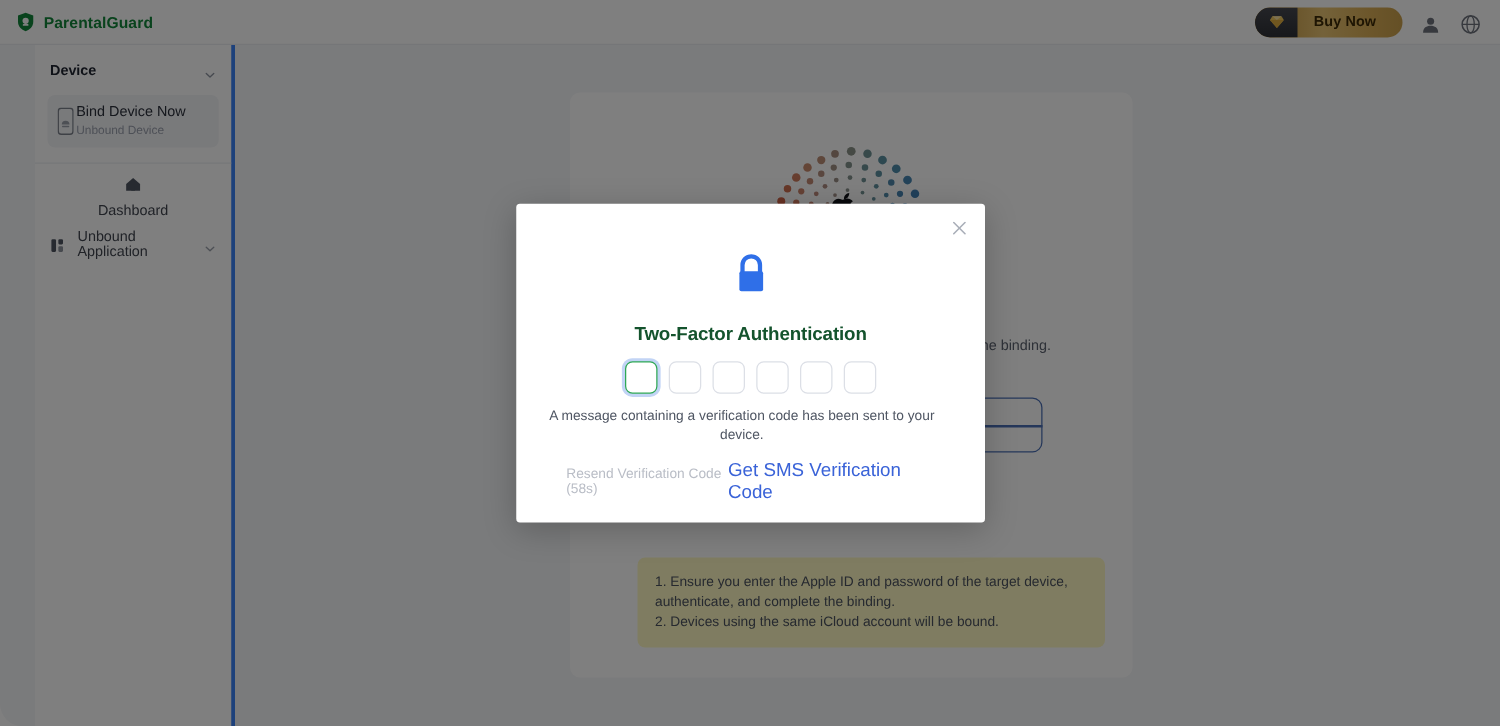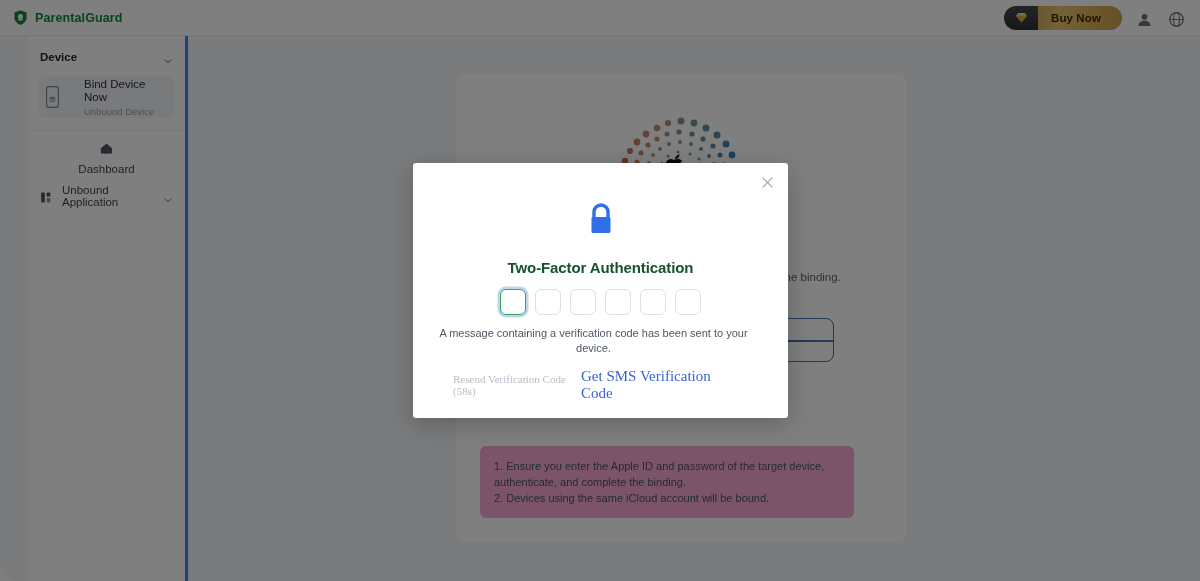--- a/index.html
+++ b/index.html
@@ -124,21 +124,21 @@
     display: block;
   }
   .device-card {
     margin: 4px 10px 0 10px;
     height: 42px;
     border-radius: 6px;
     background: #f3f4f7;
     display: flex;
     align-items: center;
     padding: 0 8px;
-    gap: 25px;
+    gap: 2px;
     cursor: pointer;
   }
   .phone-ico { width: 13px; height: 22px; display:block; }
   .dc-texts { display: flex; flex-direction: column; gap: 2px; }
   .dc-title { font-size: 11.5px; color: #2b303b; line-height: 13px; }
   .dc-sub { font-size: 9.5px; color: #9aa0ad; line-height: 11px; }
 
   .sb-sep {
     margin: 12px 0 0 0;
     height: 1px;
@@ -212,25 +212,25 @@
   }
   .field-text { font-size: 12px; color: #99a0ab; }
   .divider-line {
     position: absolute;
     left: 72px; top: 266px;
     width: 306px; height: 1.5px;
     background: #4a6fb5;
   }
   .tips {
     position: absolute;
-    left: 24px;
+    left: 54px;
     top: 372px;
     width: 374px;
     min-height: 62px;
-    background: #f9a8d4;
+    background: #fef9c3;
     border-radius: 6px;
     padding: 12px 14px;
   }
   .tips p {
     font-size: 11px;
     color: #4d535f;
     line-height: 16px;
   }
 
   
@@ -309,21 +309,20 @@
     line-height: 15px;
     color: #4f5663;
   }
   .modal-actions {
     position: absolute;
     top: 205px;
     left: 40px; right: 54px;
     display: flex;
     justify-content: space-between;
     align-items: center;
-    font-family: Liberation Serif, serif;
   }
   .resend {
     font-size: 11px;
     color: #b9bdc6;
     cursor: default;
   }
   .sms-link {
     font-size: 15px;
     color: #3a63d8;
     cursor: pointer;

